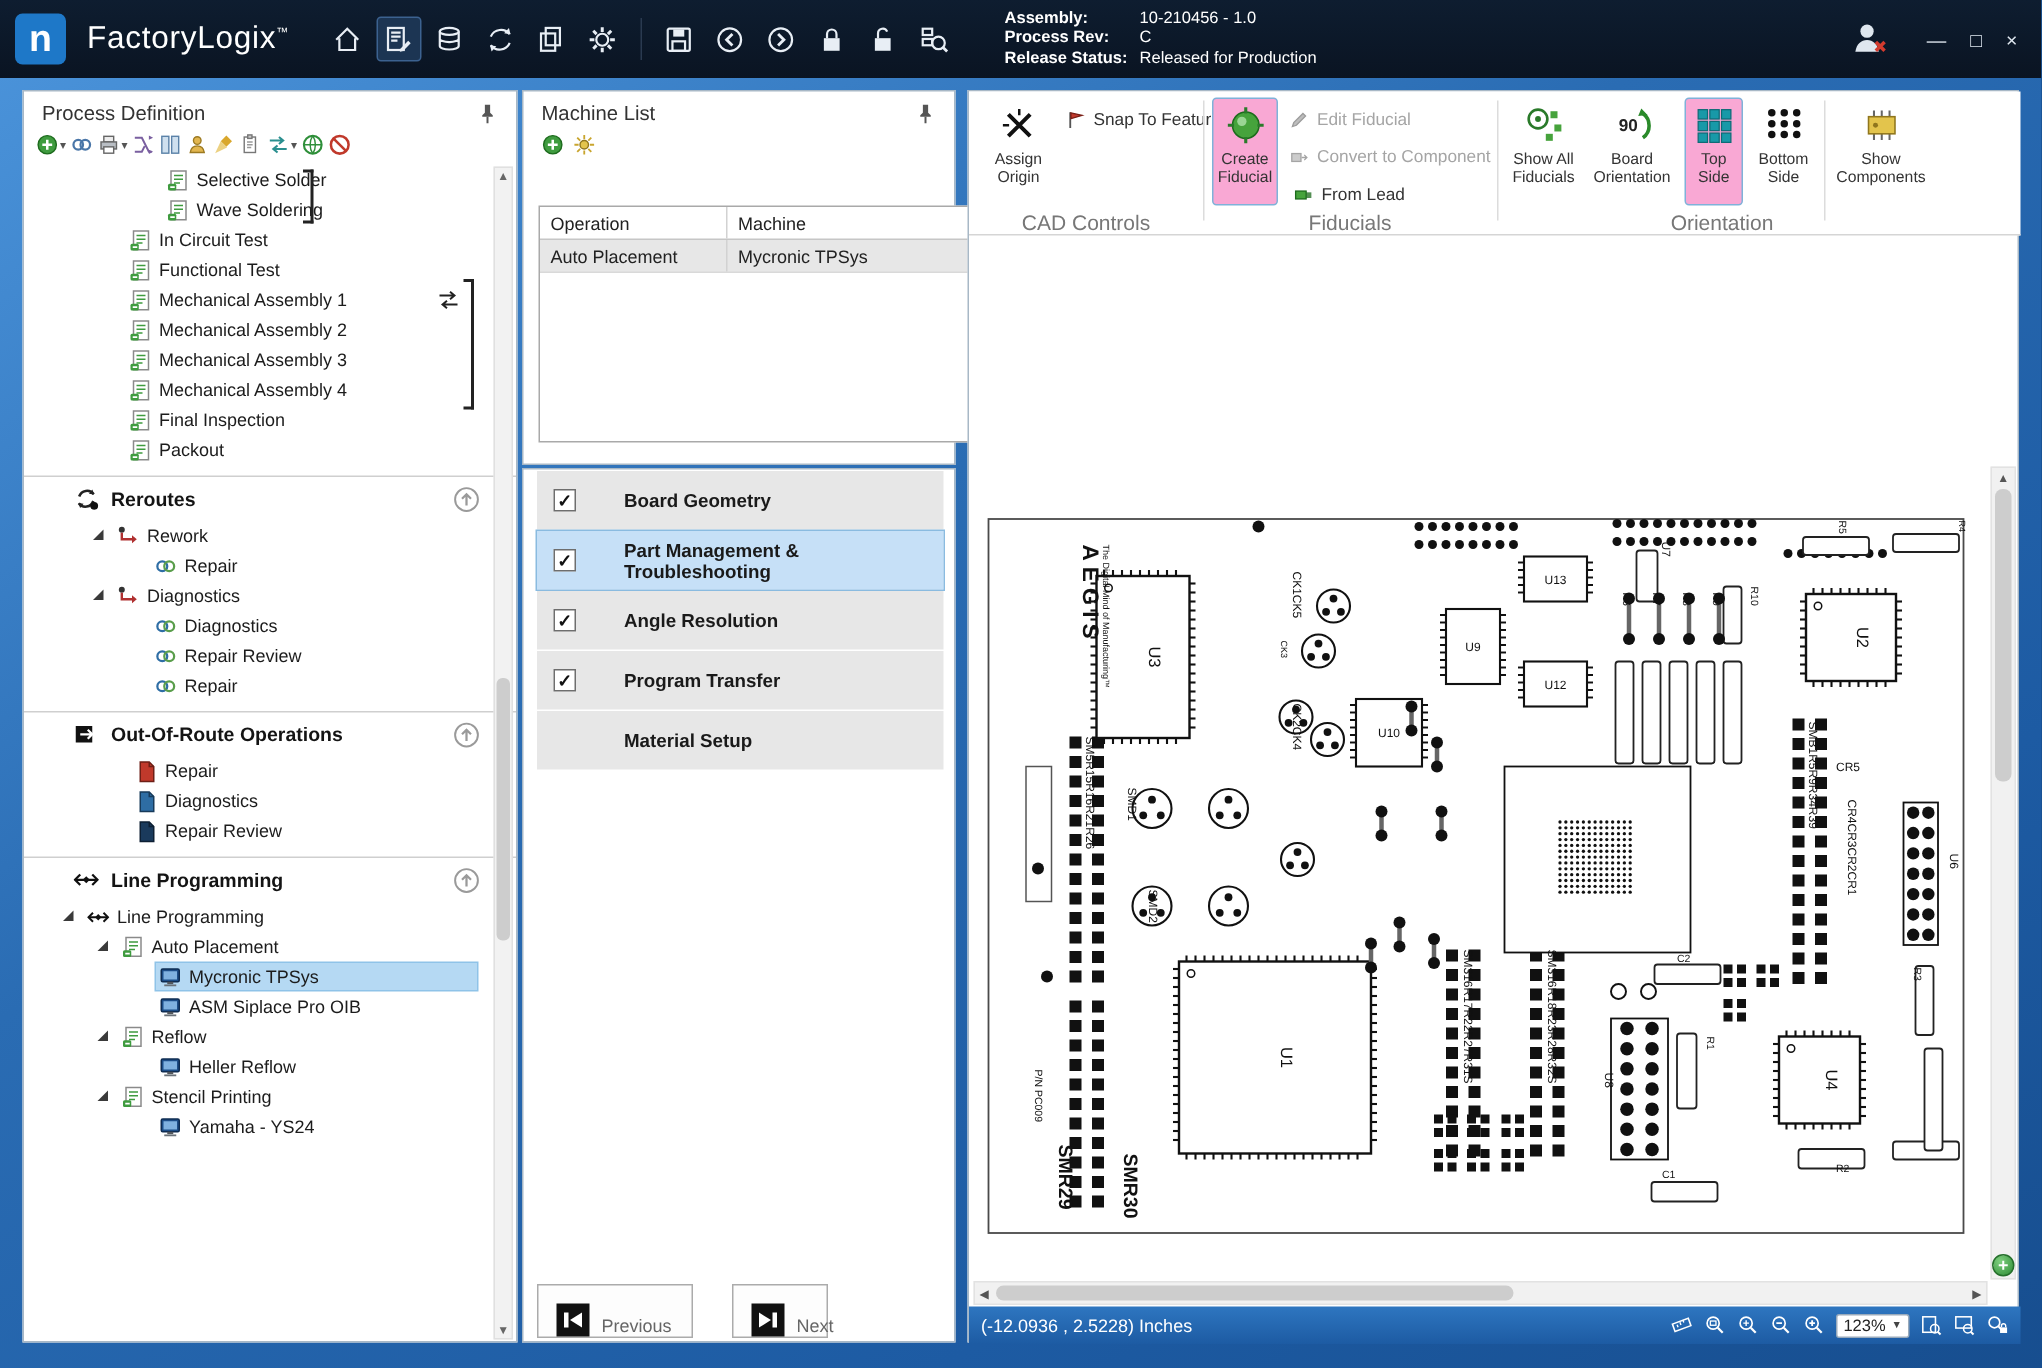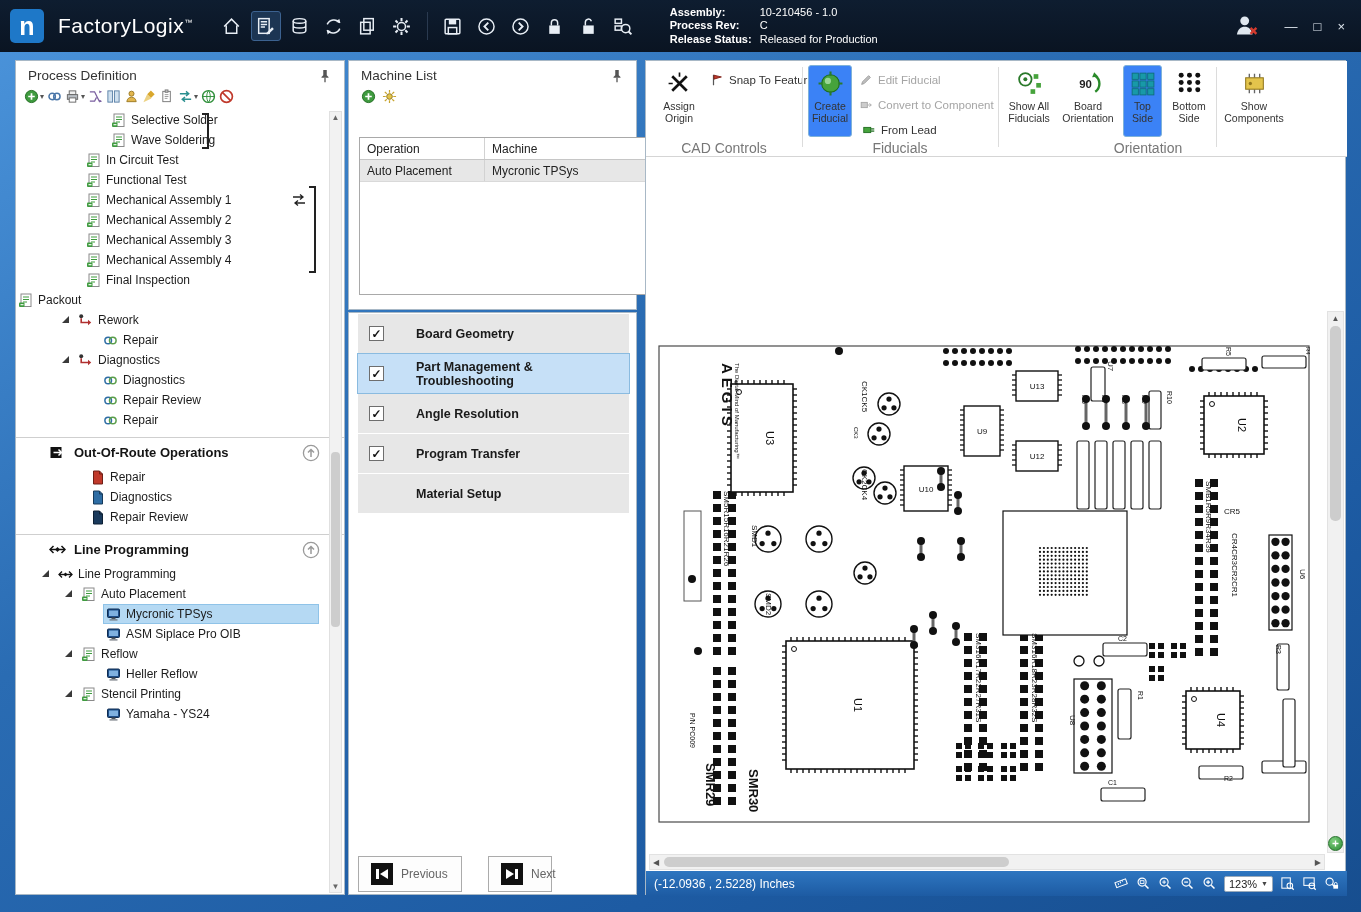--- a/index.html
+++ b/index.html
@@ -75,36 +75,36 @@
 .ml-row span:first-child{width:125px;height:100%;display:flex;align-items:center;border-right:1px solid #d2d2d2}
 
 
 .steps-list{padding-top:1px}
 .step-row{display:flex;align-items:center;height:39px;margin:0 0 1px 9px;width:271px;background:#e7e7e7}
 .step-row.sel{background:#c6e0f7;outline:1px solid #8abbe0}
 .cbwrap{width:15px;height:15px;margin-left:11px}
 .cb{width:15px;height:15px;background:#fff;border:1px solid #6e6e6e;display:flex;align-items:center;justify-content:center;font-size:12px;font-weight:bold;color:#111;line-height:1}
 .step-label{margin-left:32px;font-weight:bold;font-size:12.5px;color:#1a1a1a}
 .navbtns{position:absolute;top:543px;left:0}
-.navbtn{position:absolute;height:36px;background:#fdfdfd;border:1px solid #ababab;display:flex;align-items:center;gap:8px;padding:0 12px;font-size:12px;color:#666}
+.navbtn{position:absolute;height:36px;background:#fdfdfd;border:1px solid #ababab;display:flex;align-items:flex-end;gap:8px;padding:0 12px;font-size:12px;color:#666}
 .skip{width:22px;height:22px;background:#111;position:relative;flex:0 0 auto}
 .skip .bar{position:absolute;width:3px;height:10px;background:#fff;top:6px}
 .skip .tri{position:absolute;top:6px;width:0;height:0;border-top:5px solid transparent;border-bottom:5px solid transparent}
 .skip.prev .bar{left:5px}
 .skip.prev .tri{left:9px;border-right:8px solid #fff}
 .skip.next .bar{left:14px}
 .skip.next .tri{left:5px;border-left:8px solid #fff}
 
 
 .ribbon{position:absolute;left:0;top:0;width:701px;height:96px;background:#fff;border-bottom:1px solid #d5d5d5}
 .big-btn{position:absolute;top:4px;height:72px;display:flex;flex-direction:column;align-items:center;justify-content:flex-start;padding-top:3px;gap:3px;border:1px solid transparent;border-radius:3px}
 .big-btn .bicon{height:28px;display:flex;align-items:center;justify-content:center}
 .big-btn .bicon svg{width:27px;height:27px}
 .big-btn .blabel{font-size:10.5px;line-height:1.15;text-align:center;color:#333;white-space:pre-line}
-.big-btn.selected{background:#3b82f6;border:1px solid #7fb2d9}
+.big-btn.selected{background:#f9a8d4;border:1px solid #7fb2d9}
 .small-btn{position:absolute;height:20px;display:flex;align-items:center;gap:5px;font-size:11.5px;color:#333;white-space:nowrap}
 .small-btn svg{width:14px;height:14px}
 .small-btn.disabled{color:#a5a5a5}
 .vsep{position:absolute;top:6px;height:80px;width:1px;background:#dcdcdc}
 .group-label{position:absolute;top:79px;font-size:14px;color:#777;text-align:center}
 
 
 .canvas{position:absolute;left:0;top:250px;width:680px;height:545px;background:#fff}
 .vscroll{position:absolute;left:681px;top:250px;width:17px;height:542px;background:#f1f1f1;border:1px solid #e2e2e2;font-size:8px;color:#555;text-align:center}
 .vscroll .thumb{position:absolute;left:2px;width:11px;top:14px;height:195px;background:#cdcdcd;border-radius:5px}
@@ -425,31 +425,49 @@
               <svg viewBox="0 0 15 15">
                 <rect x="3" y="1" width="10" height="12.5" fill="#fff" stroke="#8a8a8a"></rect>
                 <path d="M5 4h6M5 6.5h6M5 9h4" stroke="#3f9b3f" stroke-width="1"></path>
                 <rect x="1" y="9.5" width="5.5" height="4.5" rx="1" fill="#3f9b3f"></rect>
                 <path d="M2.5 11.7h3" stroke="#fff" stroke-width="1.1"></path>
               </svg>
             </span>
             <span class="tlabel">Final Inspection</span>
           </span>
         </div>
-        <div class="trow" style="">
+        <div class="trow" style="padding-left: 68px;">
           <span class="rowbody">
             <span class="ticon">
               <svg viewBox="0 0 15 15">
                 <rect x="3" y="1" width="10" height="12.5" fill="#fff" stroke="#8a8a8a"></rect>
                 <path d="M5 4h6M5 6.5h6M5 9h4" stroke="#3f9b3f" stroke-width="1"></path>
                 <rect x="1" y="9.5" width="5.5" height="4.5" rx="1" fill="#3f9b3f"></rect>
                 <path d="M2.5 11.7h3" stroke="#fff" stroke-width="1.1"></path>
               </svg>
             </span>
             <span class="tlabel">Packout</span>
+          </span>
+        </div>
+        <div class="sec-header">
+          <span class="ticon">
+            <svg viewBox="0 0 17 17">
+              <path d="M13.5 5.5A5.5 5.5 0 0 0 3.8 7" fill="none" stroke="#222" stroke-width="1.7"></path>
+              <path d="M3.5 11.5A5.5 5.5 0 0 0 13.2 10" fill="none" stroke="#222" stroke-width="1.7"></path>
+              <path d="M12.6 2.3l1.1 3.4-3.4-.6z" fill="#222"></path>
+              <path d="M4.4 14.7l-1.1-3.4 3.4.6z" fill="#222"></path>
+              <circle cx="13.8" cy="13.2" r="2.6" fill="#111"></circle>
+            </svg>
+          </span>
+          <span>Reroutes</span>
+          <span class="sec-arrow">
+            <svg viewBox="0 0 18 18">
+              <circle cx="9" cy="9" r="7.6" fill="#fff" stroke="#9a9a9a" stroke-width="1.3"></circle>
+              <path d="M9 13V6M6 8.5l3-3 3 3" stroke="#9a9a9a" stroke-width="1.5" fill="none"></path>
+            </svg>
           </span>
         </div>
         <div class="trow" style="padding-left: 60px;">
           <span class="expander" style="left: 46px;"></span>
           <span class="rowbody">
             <span class="ticon">
               <svg viewBox="0 0 15 15">
                 <circle cx="3.2" cy="3.2" r="2" fill="#333"></circle>
                 <path d="M3.2 5.2v4.3h7" stroke="#b03030" stroke-width="1.6" fill="none"></path>
                 <path d="M10 6.8v5.4l3.2-2.7z" fill="#b03030"></path>

